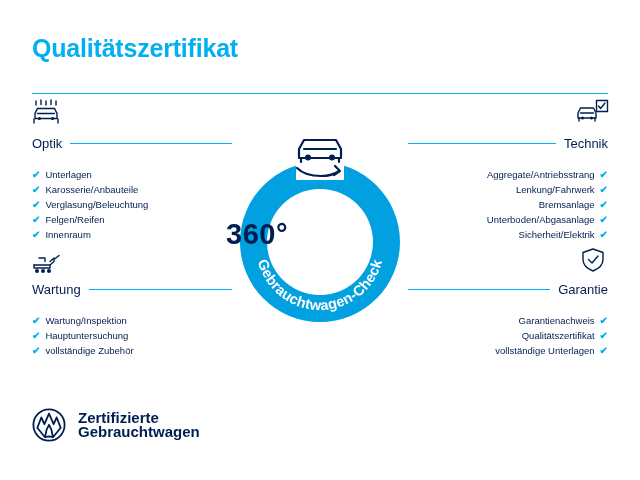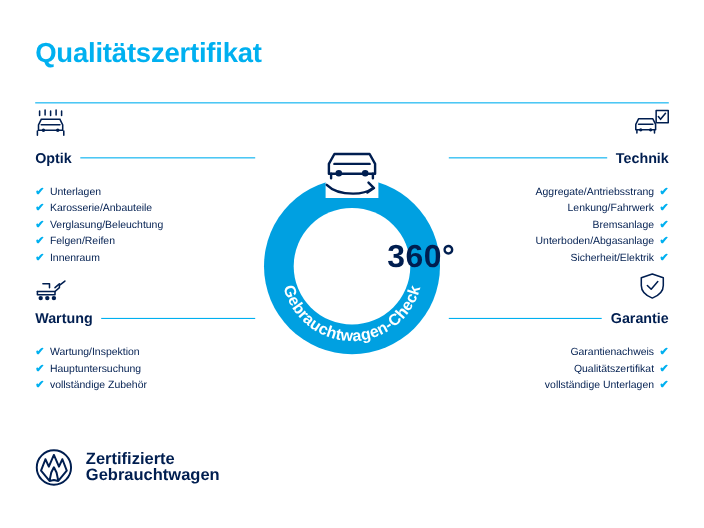--- a/index.html
+++ b/index.html
@@ -67,21 +67,21 @@
     display: flex;
     align-items: center;
     gap: 8px;
     height: 34px;
   }
   .col-right .sec-head {
     flex-direction: row-reverse;
   }
   .sec-title {
     font-size: 13px;
-    font-weight: bold;
+    font-weight: normal;
     color: #001e50;
     white-space: nowrap;
   }
   .sec-line {
     flex: 1;
     height: 1px;
     background: #00b0f0;
   }
 
   .items {
@@ -152,21 +152,21 @@
     top: 28px;
     width: 48px;
     height: 34px;
     background: #ffffff;
   }
   .deg {
     position: absolute;
     left: 0;
     top: 100px;
     width: 188px;
-    text-align: right;
+    text-align: left;
     font-size: 29px;
     font-weight: bold;
     color: #001e50;
     letter-spacing: 0.5px;
   }
   .arc-text {
     position: absolute;
     left: 14px;
     top: 44px;
     width: 160px;

